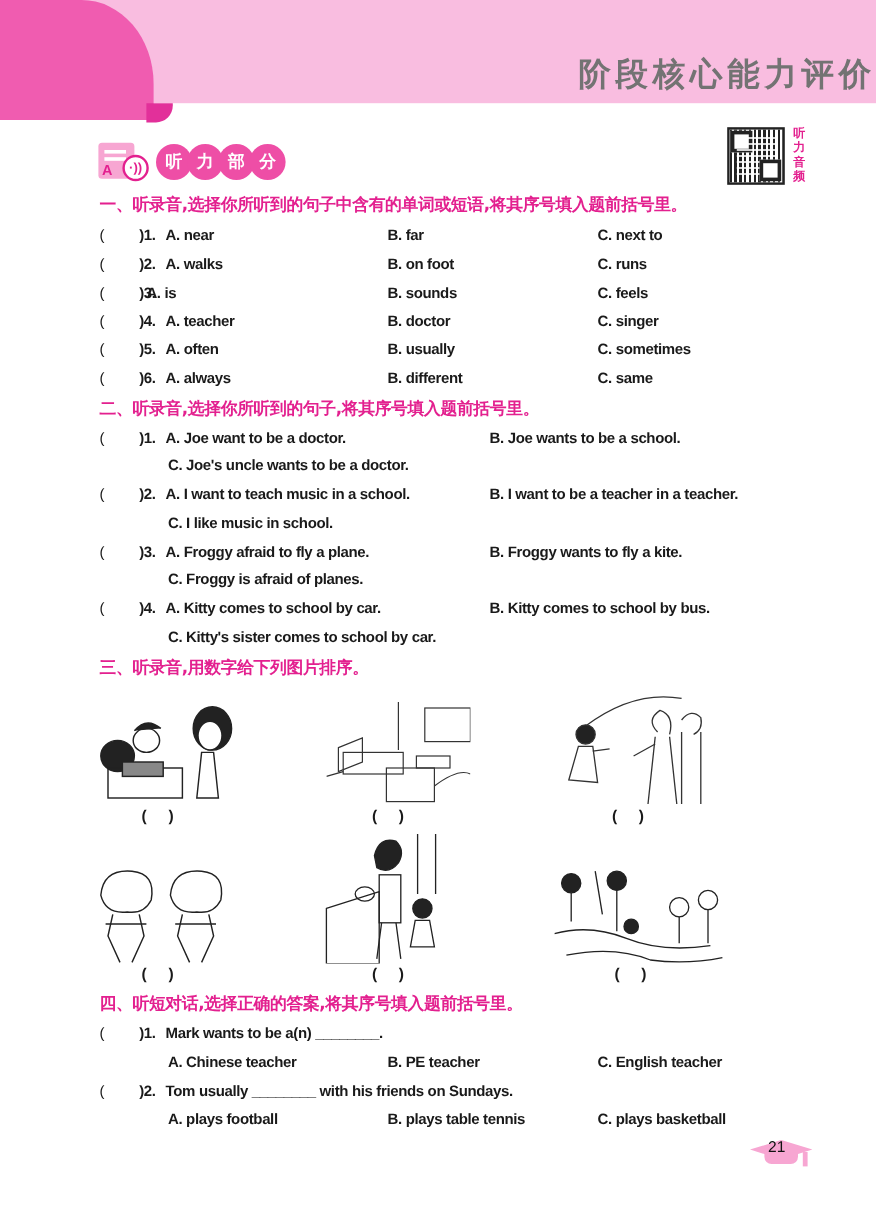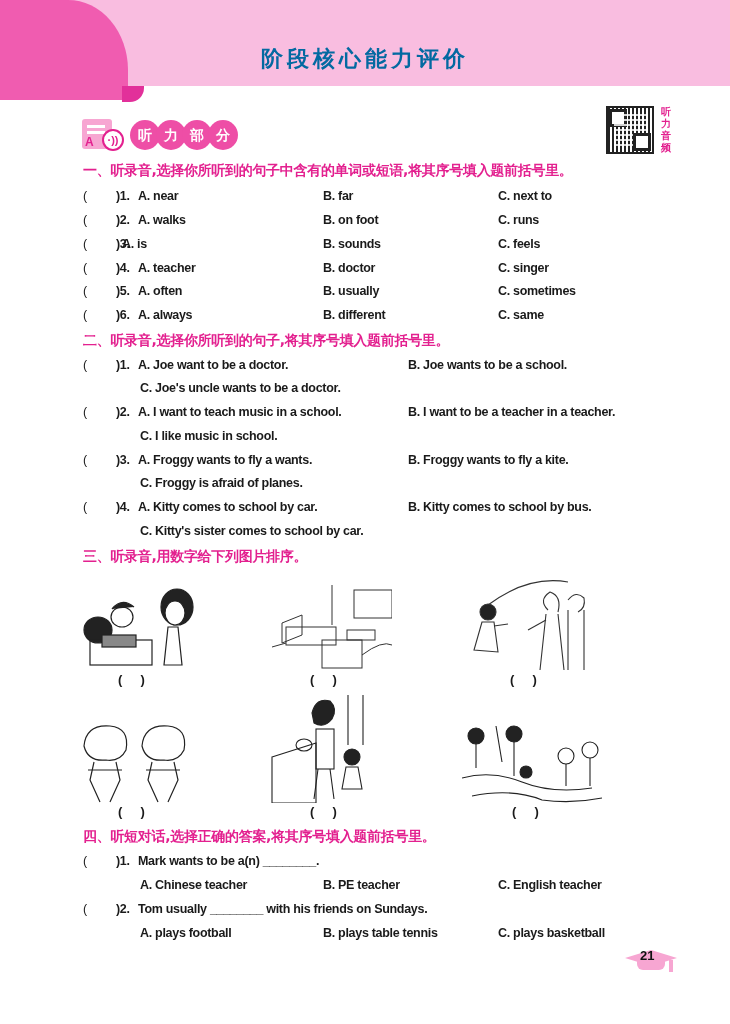--- a/index.html
+++ b/index.html
@@ -5,22 +5,22 @@
   * { box-sizing: border-box; margin: 0; padding: 0; }
   html, body { width: 730px; height: 1024px; background: #ffffff; overflow: hidden; }
   body { position: relative; font-family: "Liberation Sans", "DejaVu Sans", sans-serif; color: #1a1a1a; }
 
   
   .banner { position: absolute; left: 0; top: 0; width: 730px; height: 86px; background: #f9bde0; }
   .banner-tab { position: absolute; left: 0; top: 0; width: 128px; height: 100px; background: #f05cb0;
     border-top-right-radius: 60px 70px; }
   .banner-curl { position: absolute; left: 122px; top: 86px; width: 22px; height: 16px; background: #e2309a;
     border-bottom-right-radius: 14px; }
-  .banner-title { position: absolute; left: 0; right: 0; top: 44px; text-align: center; font-size: 22px;
-    font-weight: bold; letter-spacing: 4px; color: #0369a1; font-family: "DejaVu Sans", sans-serif; }
+  .banner-title { position: absolute; left: 0; right: 0; top: 44px; text-align: right; font-size: 27px;
+    font-weight: bold; letter-spacing: 4px; color: #737373; font-family: "DejaVu Sans", sans-serif; }
 
   
   .part-head { position: absolute; left: 82px; top: 116px; height: 38px; display: flex; align-items: center; }
   .part-icon { position: relative; width: 44px; height: 36px; }
   .part-icon .card { position: absolute; left: 0; top: 2px; width: 30px; height: 30px; background: #f7a6d2; border-radius: 3px; }
   .part-icon .card::before { content: ""; position: absolute; left: 5px; top: 6px; width: 18px; height: 3px; background: #fff; box-shadow: 0 6px 0 #fff; }
   .part-icon .letter { position: absolute; left: 3px; top: 18px; font-size: 12px; font-weight: bold; color: #e3208f; }
   .part-icon .sound { position: absolute; left: 20px; top: 12px; width: 22px; height: 22px; border-radius: 50%; background: #fff;
     border: 2px solid #e3208f; color: #e3208f; font-size: 11px; font-weight: bold; text-align: center; line-height: 18px; }
   .part-bubbles { display: flex; margin-left: 4px; }
@@ -53,21 +53,21 @@
   .pic { position: absolute; border: none; }
   .pic svg { width: 100%; height: 100%; }
   .pic-paren { position: absolute; font-size: 13px; font-weight: bold; white-space: pre; }
 
   
   .page-num { position: absolute; left: 625px; top: 946px; width: 56px; height: 32px; }
   .cap-top { position: absolute; left: 0; top: 4px; width: 52px; height: 16px; background: #f7a6d2;
     clip-path: polygon(50% 0, 100% 50%, 50% 100%, 0 50%); }
   .cap-bottom { position: absolute; left: 12px; top: 14px; width: 28px; height: 10px; background: #f7a6d2; border-radius: 0 0 6px 6px; }
   .cap-tassel { position: absolute; left: 44px; top: 14px; width: 4px; height: 12px; background: #f7a6d2; }
-  .page-num-text { position: absolute; left: 15px; top: 2px; font-size: 13px; font-weight: bold; color: #111; }
+  .page-num-text { position: absolute; left: 15px; top: 2px; font-size: 13px; font-weight: normal; color: #111; }
 </style>
 </head>
 <body>
 
 <div class="banner"></div>
 <div class="banner-tab"></div>
 <div class="banner-curl"></div>
 <div class="banner-title">阶段核心能力评价</div>
 
 <div class="part-head">
@@ -150,21 +150,21 @@
   <span class="num">)2.</span>
   <span class="opt" style="left:55px">A. I want to teach music in a school.</span>
   <span class="opt" style="left:325px">B. I want to be a teacher in a teacher.</span>
 </div>
 <div class="row" style="top:429px;">
   <span class="opt" style="left:57px">C. I like music in school.</span>
 </div>
 <div class="row" style="top:453px;">
   <span class="paren">(</span>
   <span class="num">)3.</span>
-  <span class="opt" style="left:55px">A. Froggy wants to fly a wants.</span>
+  <span class="opt" style="left:55px">A. Froggy afraid to fly a plane.</span>
   <span class="opt" style="left:325px">B. Froggy wants to fly a kite.</span>
 </div>
 <div class="row" style="top:476px;">
   <span class="opt" style="left:57px">C. Froggy is afraid of planes.</span>
 </div>
 <div class="row" style="top:500px;">
   <span class="paren">(</span>
   <span class="num">)4.</span>
   <span class="opt" style="left:55px">A. Kitty comes to school by car.</span>
   <span class="opt" style="left:325px">B. Kitty comes to school by bus.</span>

